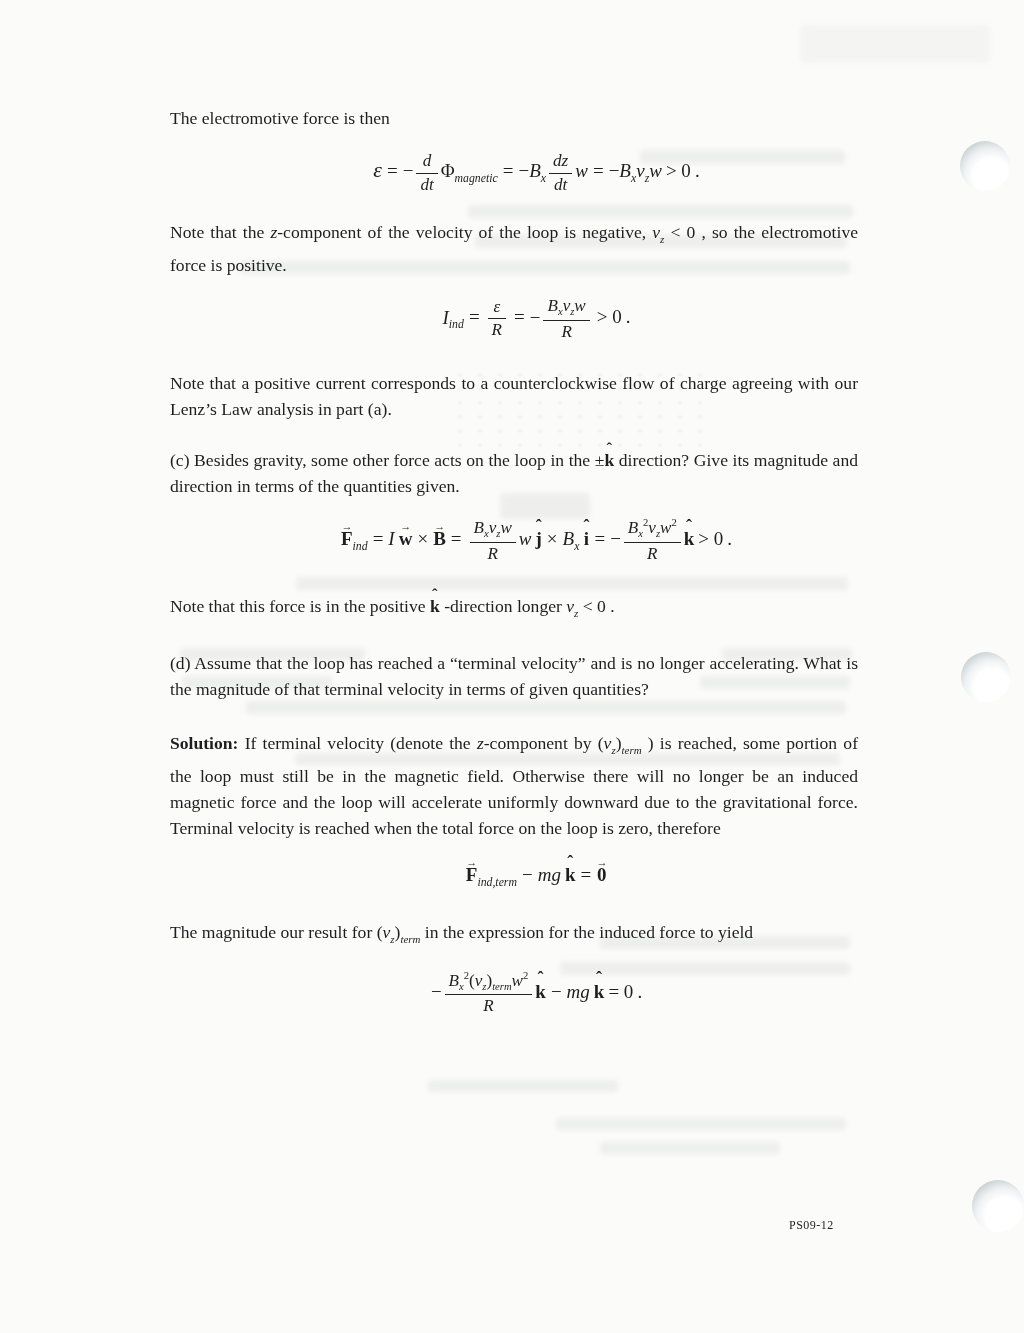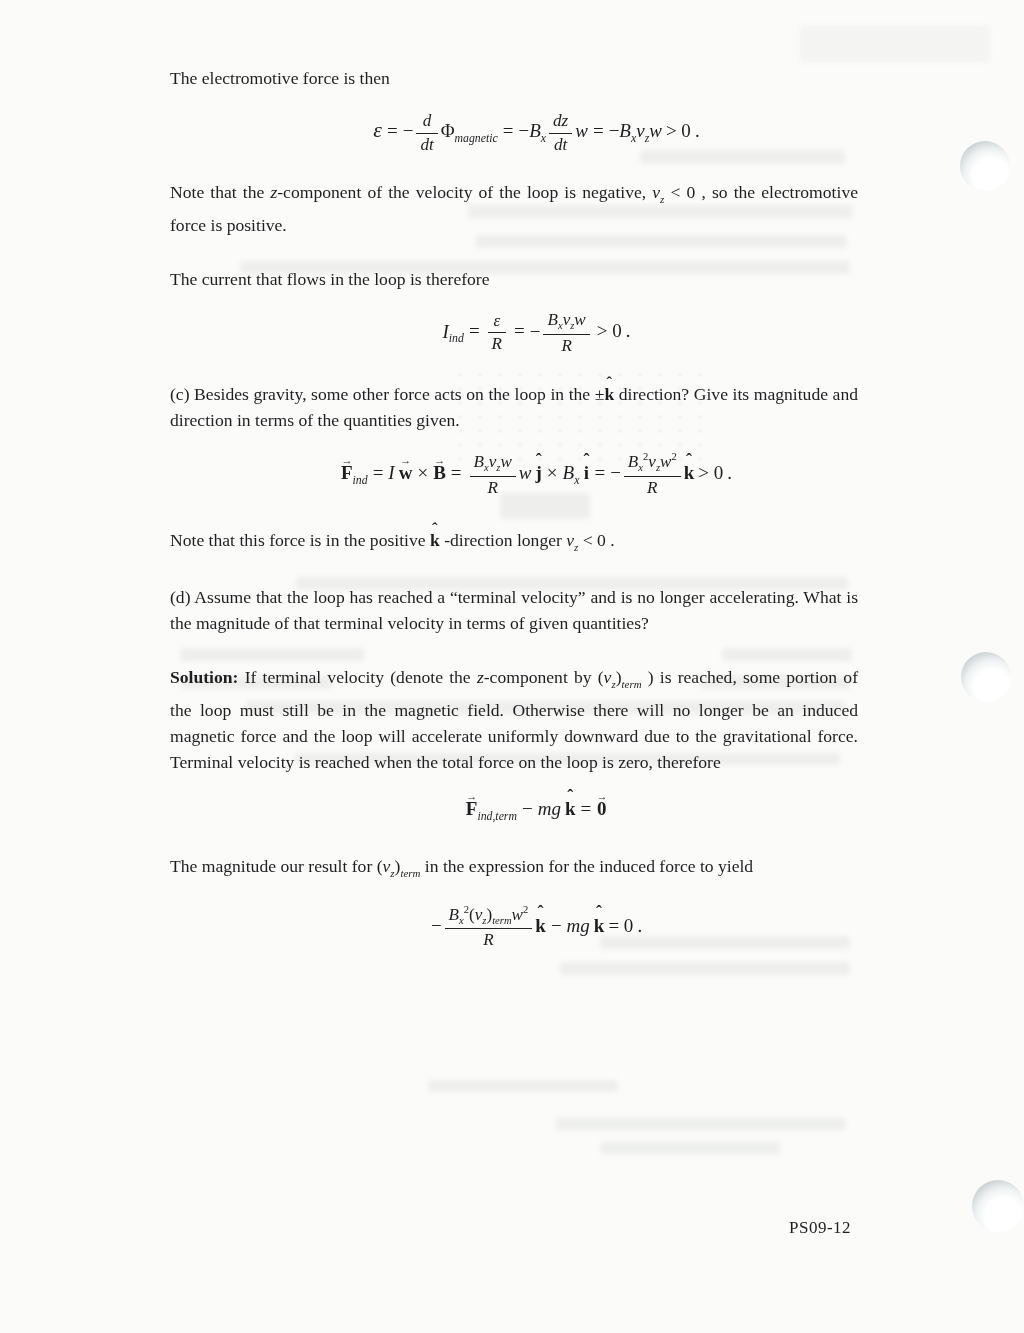--- a/index.html
+++ b/index.html
@@ -24,23 +24,23 @@
   .frac .num{display:block;font-size:0.9em;line-height:1.2;padding:0 4px 1px;}
   .frac .den{display:block;font-size:0.9em;line-height:1.2;border-top:1.4px solid #222;padding:1px 4px 0;font-style:italic;}
   .acc{display:inline-block;text-align:center;line-height:1;}
   .acc .top{display:block;}
   .acc .base{display:block;line-height:1em;}
   .acc-hat .top{font-size:0.95em;line-height:0.34em;height:0.36em;font-weight:bold;}
   .acc-vec .top{font-size:0.58em;line-height:0.55em;height:0.58em;}
   
   .mt1{margin-top:20px;} .mt2{margin-top:24px;} .mt3{margin-top:28px;}
   .mt4{margin-top:18px;} .mt5{margin-top:30px;}
-  #p-first{padding-top:65px;}
+  #p-first{padding-top:105px;}
   
-  .footer{position:absolute;left:789px;top:1218px;font-size:17px;letter-spacing:0.5px;}
+  .footer{position:absolute;left:789px;top:1218px;font-size:12px;letter-spacing:0.5px;}
   
   .ghost{position:absolute;background:#d3d7d1;filter:blur(2.6px);opacity:0.32;border-radius:4px;}
   .ghost-lite{opacity:0.16;}
   .dots{position:absolute;left:450px;top:368px;width:265px;height:92px;opacity:0.45;filter:blur(1px);
         background-image:radial-gradient(#c5cbc4 1.5px, rgba(0,0,0,0) 1.6px);background-size:20px 14px;}
   
   .hole{position:absolute;border-radius:50%;
         background:radial-gradient(circle at 62% 70%, #ffffff 38%, #eef1f2 58%, #c7cfd2 80%, rgba(250,251,251,0) 95%);}
   #hole1{left:960px;top:141px;width:50px;height:50px;}
   #hole2{left:961px;top:652px;width:50px;height:50px;}
@@ -78,26 +78,26 @@
   <div class="content">
 
     <p class="para" id="p-first">The electromotive force is then</p>
 
     <div class="eq mt1">
       <span class="cale">ε</span><span class="op">=</span><span>−</span><span class="frac"><span class="num mi">d</span><span class="den mi">dt</span></span><span>Φ</span><sub>magnetic</sub><span class="op">=</span><span>−</span><span class="mi">B</span><sub>x</sub><span class="frac"><span class="num mi">dz</span><span class="den mi">dt</span></span><span class="mi">w</span><span class="op">=</span><span>−</span><span class="mi">B</span><sub>x</sub><span class="mi">v</span><sub>z</sub><span class="mi">w</span><span class="sp">&gt; 0</span><span class="sp">.</span>
     </div>
 
     <p class="para mt2"><span>Note that the </span><span class="mi">z</span><span>-component of the velocity of the loop is negative, </span><span class="mi">v</span><sub>z</sub><span> &lt; 0 , so the electromotive force is positive.</span></p>
 
-    <p class="para mt3">The current that flows in the loop is therefore</p>
 
     <div class="eq mt4">
       <span class="mi">I</span><sub>ind</sub><span class="op">=</span><span class="frac"><span class="num cale">ε</span><span class="den mi">R</span></span><span class="op">=</span><span>−</span><span class="frac"><span class="num"><span class="mi">B</span><sub>x</sub><span class="mi">v</span><sub>z</sub><span class="mi">w</span></span><span class="den mi">R</span></span><span class="sp">&gt; 0</span><span class="sp">.</span>
     </div>
 
+    <p class="para mt3">Note that a positive current corresponds to a counterclockwise flow of charge agreeing with our Lenz’s Law analysis in part (a).</p>
 
     <p class="para mt2"><span>(c) Besides gravity, some other force acts on the loop in the </span><span>±</span><span class="acc acc-hat"><span class="top">ˆ</span><span class="base bf">k</span></span><span> direction?  Give its magnitude and direction in terms of the quantities given.</span></p>
 
 
     <div class="eq mt4">
       <span class="acc acc-vec"><span class="top">→</span><span class="base bf">F</span></span><sub>ind</sub><span class="op">=</span><span class="mi">I</span><span class="acc acc-vec sp"><span class="top">→</span><span class="base bf">w</span></span><span class="op">×</span><span class="acc acc-vec"><span class="top">→</span><span class="base bf">B</span></span><span class="op">=</span><span class="frac"><span class="num"><span class="mi">B</span><sub>x</sub><span class="mi">v</span><sub>z</sub><span class="mi">w</span></span><span class="den mi">R</span></span><span class="mi">w</span><span class="acc acc-hat sp"><span class="top">ˆ</span><span class="base bf">j</span></span><span class="op">×</span><span class="mi">B</span><sub>x</sub><span class="acc acc-hat sp"><span class="top">ˆ</span><span class="base bf">i</span></span><span class="op">=</span><span>−</span><span class="frac"><span class="num"><span class="mi">B</span><sub>x</sub><sup>2</sup><span class="mi">v</span><sub>z</sub><span class="mi">w</span><sup>2</sup></span><span class="den mi">R</span></span><span class="acc acc-hat"><span class="top">ˆ</span><span class="base bf">k</span></span><span class="sp">&gt; 0</span><span class="sp">.</span>
     </div>
 
     <p class="para mt3"><span>Note that this force is in the positive </span><span class="acc acc-hat"><span class="top">ˆ</span><span class="base bf">k</span></span><span> -direction longer </span><span class="mi">v</span><sub>z</sub><span> &lt; 0 .</span></p>
 

